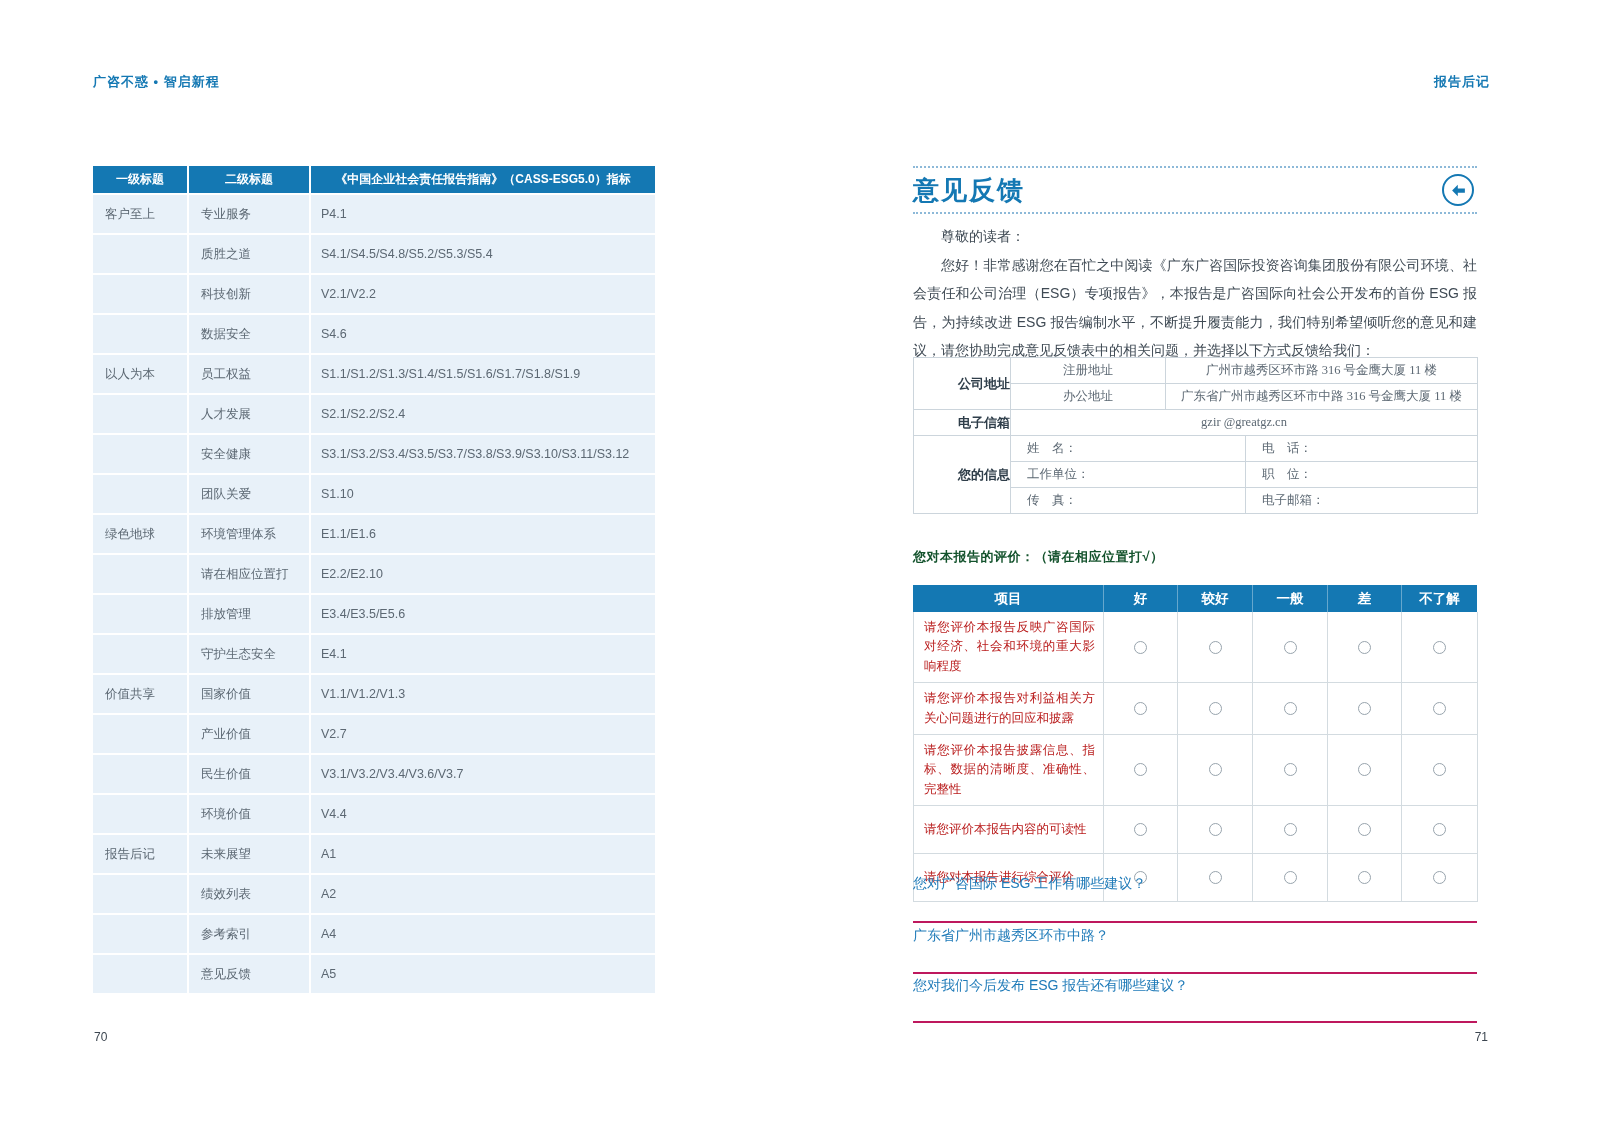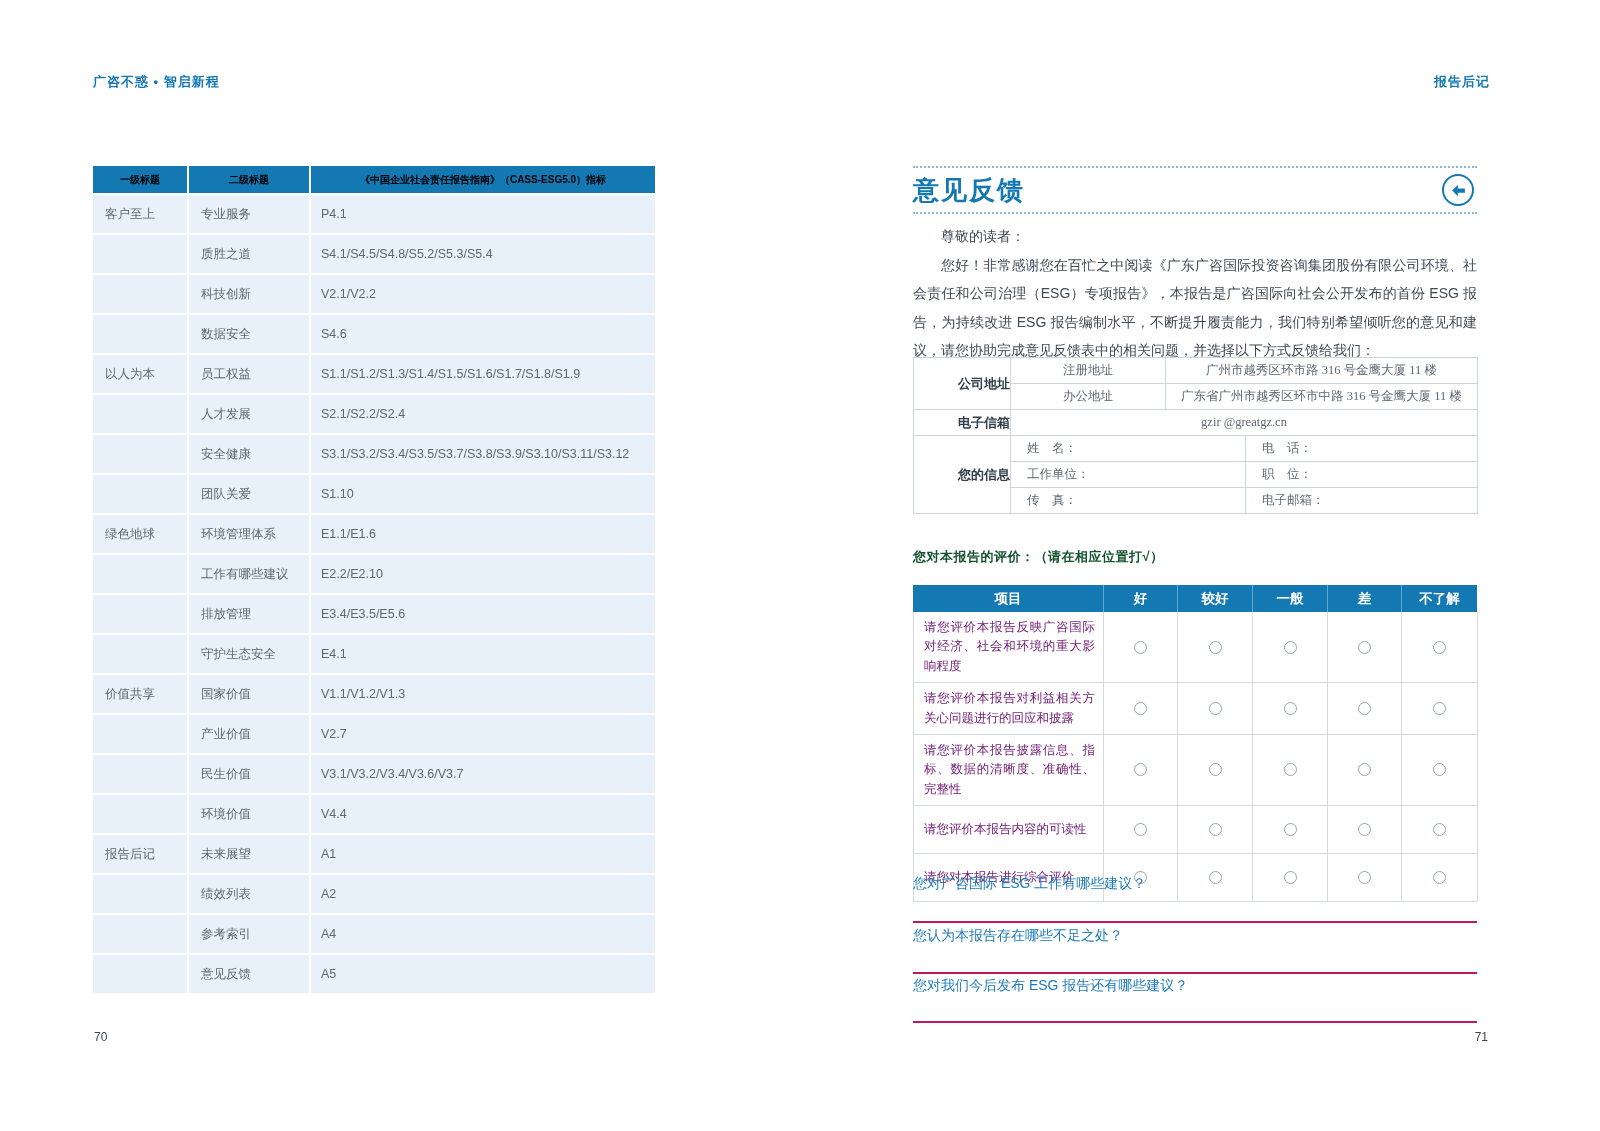--- a/index.html
+++ b/index.html
@@ -12,21 +12,21 @@
   .corner.left{left:93px;}
   .corner.right{right:123px;}
   .pagenum{position:absolute;top:1030px;font-size:12px;color:#3c4650;}
   .pagenum.left{left:94px;}
   .pagenum.right{right:125px;}
 
   
   .map-table{position:absolute;left:93px;top:166px;width:562px;}
   .map-head,.map-body{display:grid;grid-template-columns:94px 120px 344px;gap:2px;background:#ffffff;}
   .map-head{margin-bottom:2px;}
-  .hc{height:27px;background:#1478b3;color:#000000;font-size:10px;font-weight:bold;
+  .hc{height:27px;background:#1478b3;color:#ffffff;font-size:12px;font-weight:bold;
       display:flex;align-items:center;justify-content:center;}
   .mc{min-height:38px;background:#e8f1f9;color:#5c6873;font-size:12.5px;
       display:flex;align-items:center;}
   .mc.c1,.mc.c2{padding-left:12px;}
   .mc.c3{padding-left:10px;}
 
   
   .fb-title-block{position:absolute;left:913px;top:166px;width:564px;height:44px;
       border-top:2px dotted #8db9d8;border-bottom:2px dotted #8db9d8;
       display:flex;align-items:center;justify-content:space-between;}
@@ -53,21 +53,21 @@
   .rate-table{position:absolute;left:913px;top:585px;width:564px;}
   .rate-head{display:grid;grid-template-columns:190px 74px 75px 75px 74px 76px;}
   .rh{height:27px;background:#1478b3;color:#fff;font-size:13.5px;font-weight:bold;
       display:flex;align-items:center;justify-content:center;box-sizing:border-box;}
   .rh + .rh{border-left:1px solid rgba(255,255,255,0.35);}
   .rate-body{display:grid;grid-template-columns:190px 74px 75px 75px 74px 76px;
       border-left:1px solid #d3dbe0;}
   .rc{box-sizing:border-box;border-right:1px solid #d3dbe0;border-bottom:1px solid #d3dbe0;
       min-height:48px;display:flex;align-items:center;justify-content:center;background:#fff;}
   .rc.rlabel{justify-content:flex-start;padding:6px 8px 6px 10px;font-size:12.5px;
-      line-height:1.55;color:#701a75;text-align:justify;}
+      line-height:1.55;color:#b91c1c;text-align:justify;}
   .circle{width:11px;height:11px;border:1px solid #98a4ad;border-radius:50%;display:block;}
 
   
   .question{position:absolute;left:913px;width:564px;border-bottom:2px solid #be185d;
       color:#1e7ab8;font-size:14px;}
   .q1{top:875px;height:46px;}
   .q2{top:927px;height:45px;}
   .q3{top:977px;height:44px;}
 </style>
 </head>
@@ -115,21 +115,21 @@
 
         <div class="mc c1"></div>
         <div class="mc c2">团队关爱</div>
         <div class="mc c3">S1.10</div>
 
         <div class="mc c1">绿色地球</div>
         <div class="mc c2">环境管理体系</div>
         <div class="mc c3">E1.1/E1.6</div>
 
         <div class="mc c1"></div>
-        <div class="mc c2">工作有哪些建议</div>
+        <div class="mc c2">请在相应位置打</div>
         <div class="mc c3">E2.2/E2.10</div>
 
         <div class="mc c1"></div>
         <div class="mc c2">排放管理</div>
         <div class="mc c3">E3.4/E3.5/E5.6</div>
 
         <div class="mc c1"></div>
         <div class="mc c2">守护生态安全</div>
         <div class="mc c3">E4.1</div>
 
@@ -318,18 +318,18 @@
         <div class="rc">
           <span class="circle"></span>
         </div>
         <div class="rc">
           <span class="circle"></span>
         </div>
       </div>
   </div>
 
   <div class="question q1">您对广咨国际 ESG 工作有哪些建议？</div>
-  <div class="question q2">您认为本报告存在哪些不足之处？</div>
+  <div class="question q2">广东省广州市越秀区环市中路？</div>
   <div class="question q3">您对我们今后发布 ESG 报告还有哪些建议？</div>
 
   <div class="pagenum right">71</div>
 
 </div>
 
 </body></html>

